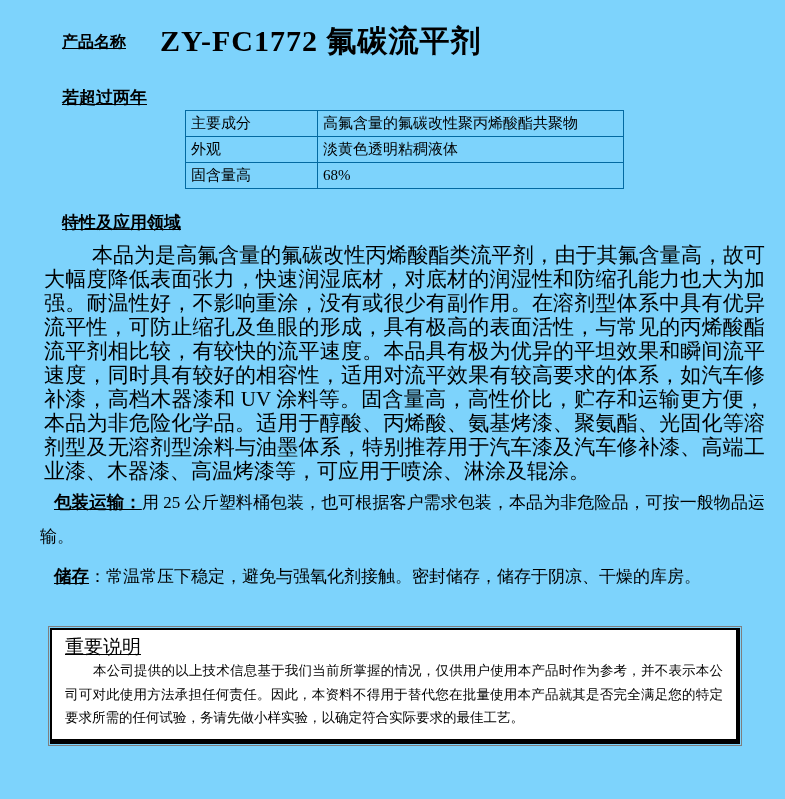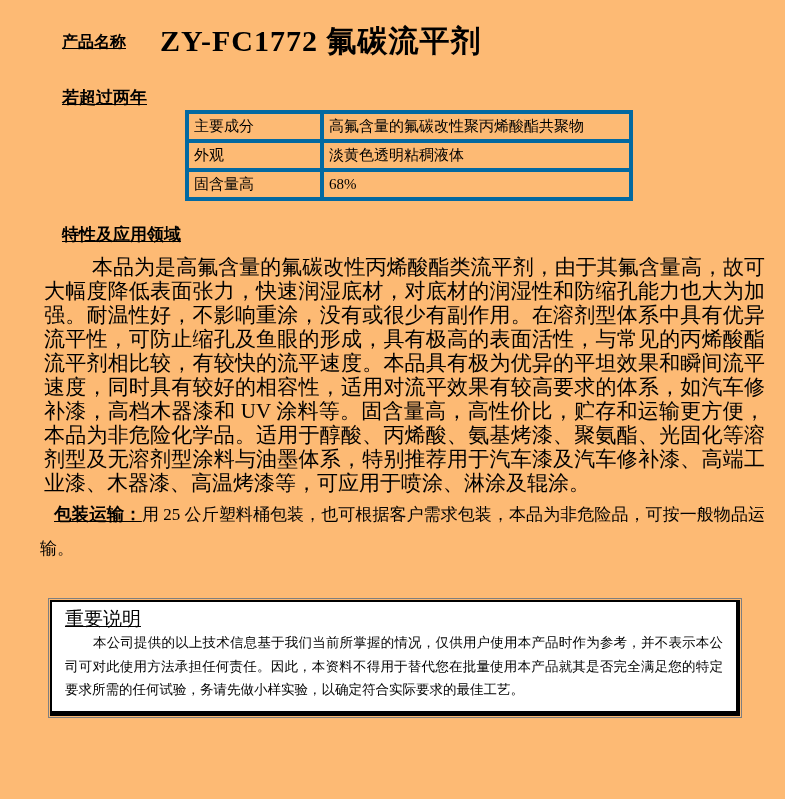--- a/index.html
+++ b/index.html
@@ -8,21 +8,21 @@
     background: #ffffff;
     color: #000000;
     font-family: "Liberation Serif", "DejaVu Serif", serif;
   }
   .page {
     position: relative;
     width: 785px;
     height: 799px;
     box-sizing: border-box;
     padding: 24px 20px 0 40px;
-    background: #fdba74;
+    background: #7dd3fc;
     overflow: hidden;
   }
   
   .product-row {
     display: flex;
     align-items: flex-end;
     gap: 34px;
     margin-left: 22px;
   }
   .product-label {
@@ -49,21 +49,21 @@
   }
   .metrics-heading { margin-top: 28px; }
   .features-heading { margin-top: 22px; }
   
   table.metrics {
     border-collapse: collapse;
     margin: 1px 0 0 145px;
     table-layout: fixed;
   }
   table.metrics td {
-    border: 4px solid #0369a1;
+    border: 1px solid #0369a1;
     font-size: 15px;
     height: 25px;
     padding: 0 5px;
     vertical-align: middle;
     overflow: hidden;
     white-space: nowrap;
   }
   td.col-key   { width: 121px; }
   td.col-value { width: 295px; }
   
@@ -146,20 +146,21 @@
     </tbody>
   </table>
 
   <div class="section-heading features-heading">特性及应用领域</div>
 
   <p class="features-body">本品为是高氟含量的氟碳改性丙烯酸酯类流平剂，由于其氟含量高，故可大幅度降低表面张力，快速润湿底材，对底材的润湿性和防缩孔能力也大为加强。耐温性好，不影响重涂，没有或很少有副作用。在溶剂型体系中具有优异流平性，可防止缩孔及鱼眼的形成，具有极高的表面活性，与常见的丙烯酸酯流平剂相比较，有较快的流平速度。本品具有极为优异的平坦效果和瞬间流平速度，同时具有较好的相容性，适用对流平效果有较高要求的体系，如汽车修补漆，高档木器漆和 UV 涂料等。固含量高，高性价比，贮存和运输更方便，本品为非危险化学品。适用于醇酸、丙烯酸、氨基烤漆、聚氨酯、光固化等溶剂型及无溶剂型涂料与油墨体系，特别推荐用于汽车漆及汽车修补漆、高端工业漆、木器漆、高温烤漆等，可应用于喷涂、淋涂及辊涂。</p>
 
 
   <p class="para para-packaging"><span class="lbl">包装运输：</span><span>用 25 公斤塑料桶包装，也可根据客户需求包装，本品为非危险品，可按一般物品运输。</span></p>
 
+  <p class="para para-storage"><span class="lbl">储存</span><span>：</span><span>常温常压下稳定，避免与强氧化剂接触。密封储存，储存于阴凉、干燥的库房。</span></p>
 
 
   <div class="notice">
     <div class="notice-heading">重要说明</div>
     <p class="notice-body">本公司提供的以上技术信息基于我们当前所掌握的情况，仅供用户使用本产品时作为参考，并不表示本公司可对此使用方法承担任何责任。因此，本资料不得用于替代您在批量使用本产品就其是否完全满足您的特定要求所需的任何试验，务请先做小样实验，以确定符合实际要求的最佳工艺。</p>
   </div>
 
 </div>
 
 </body></html>

